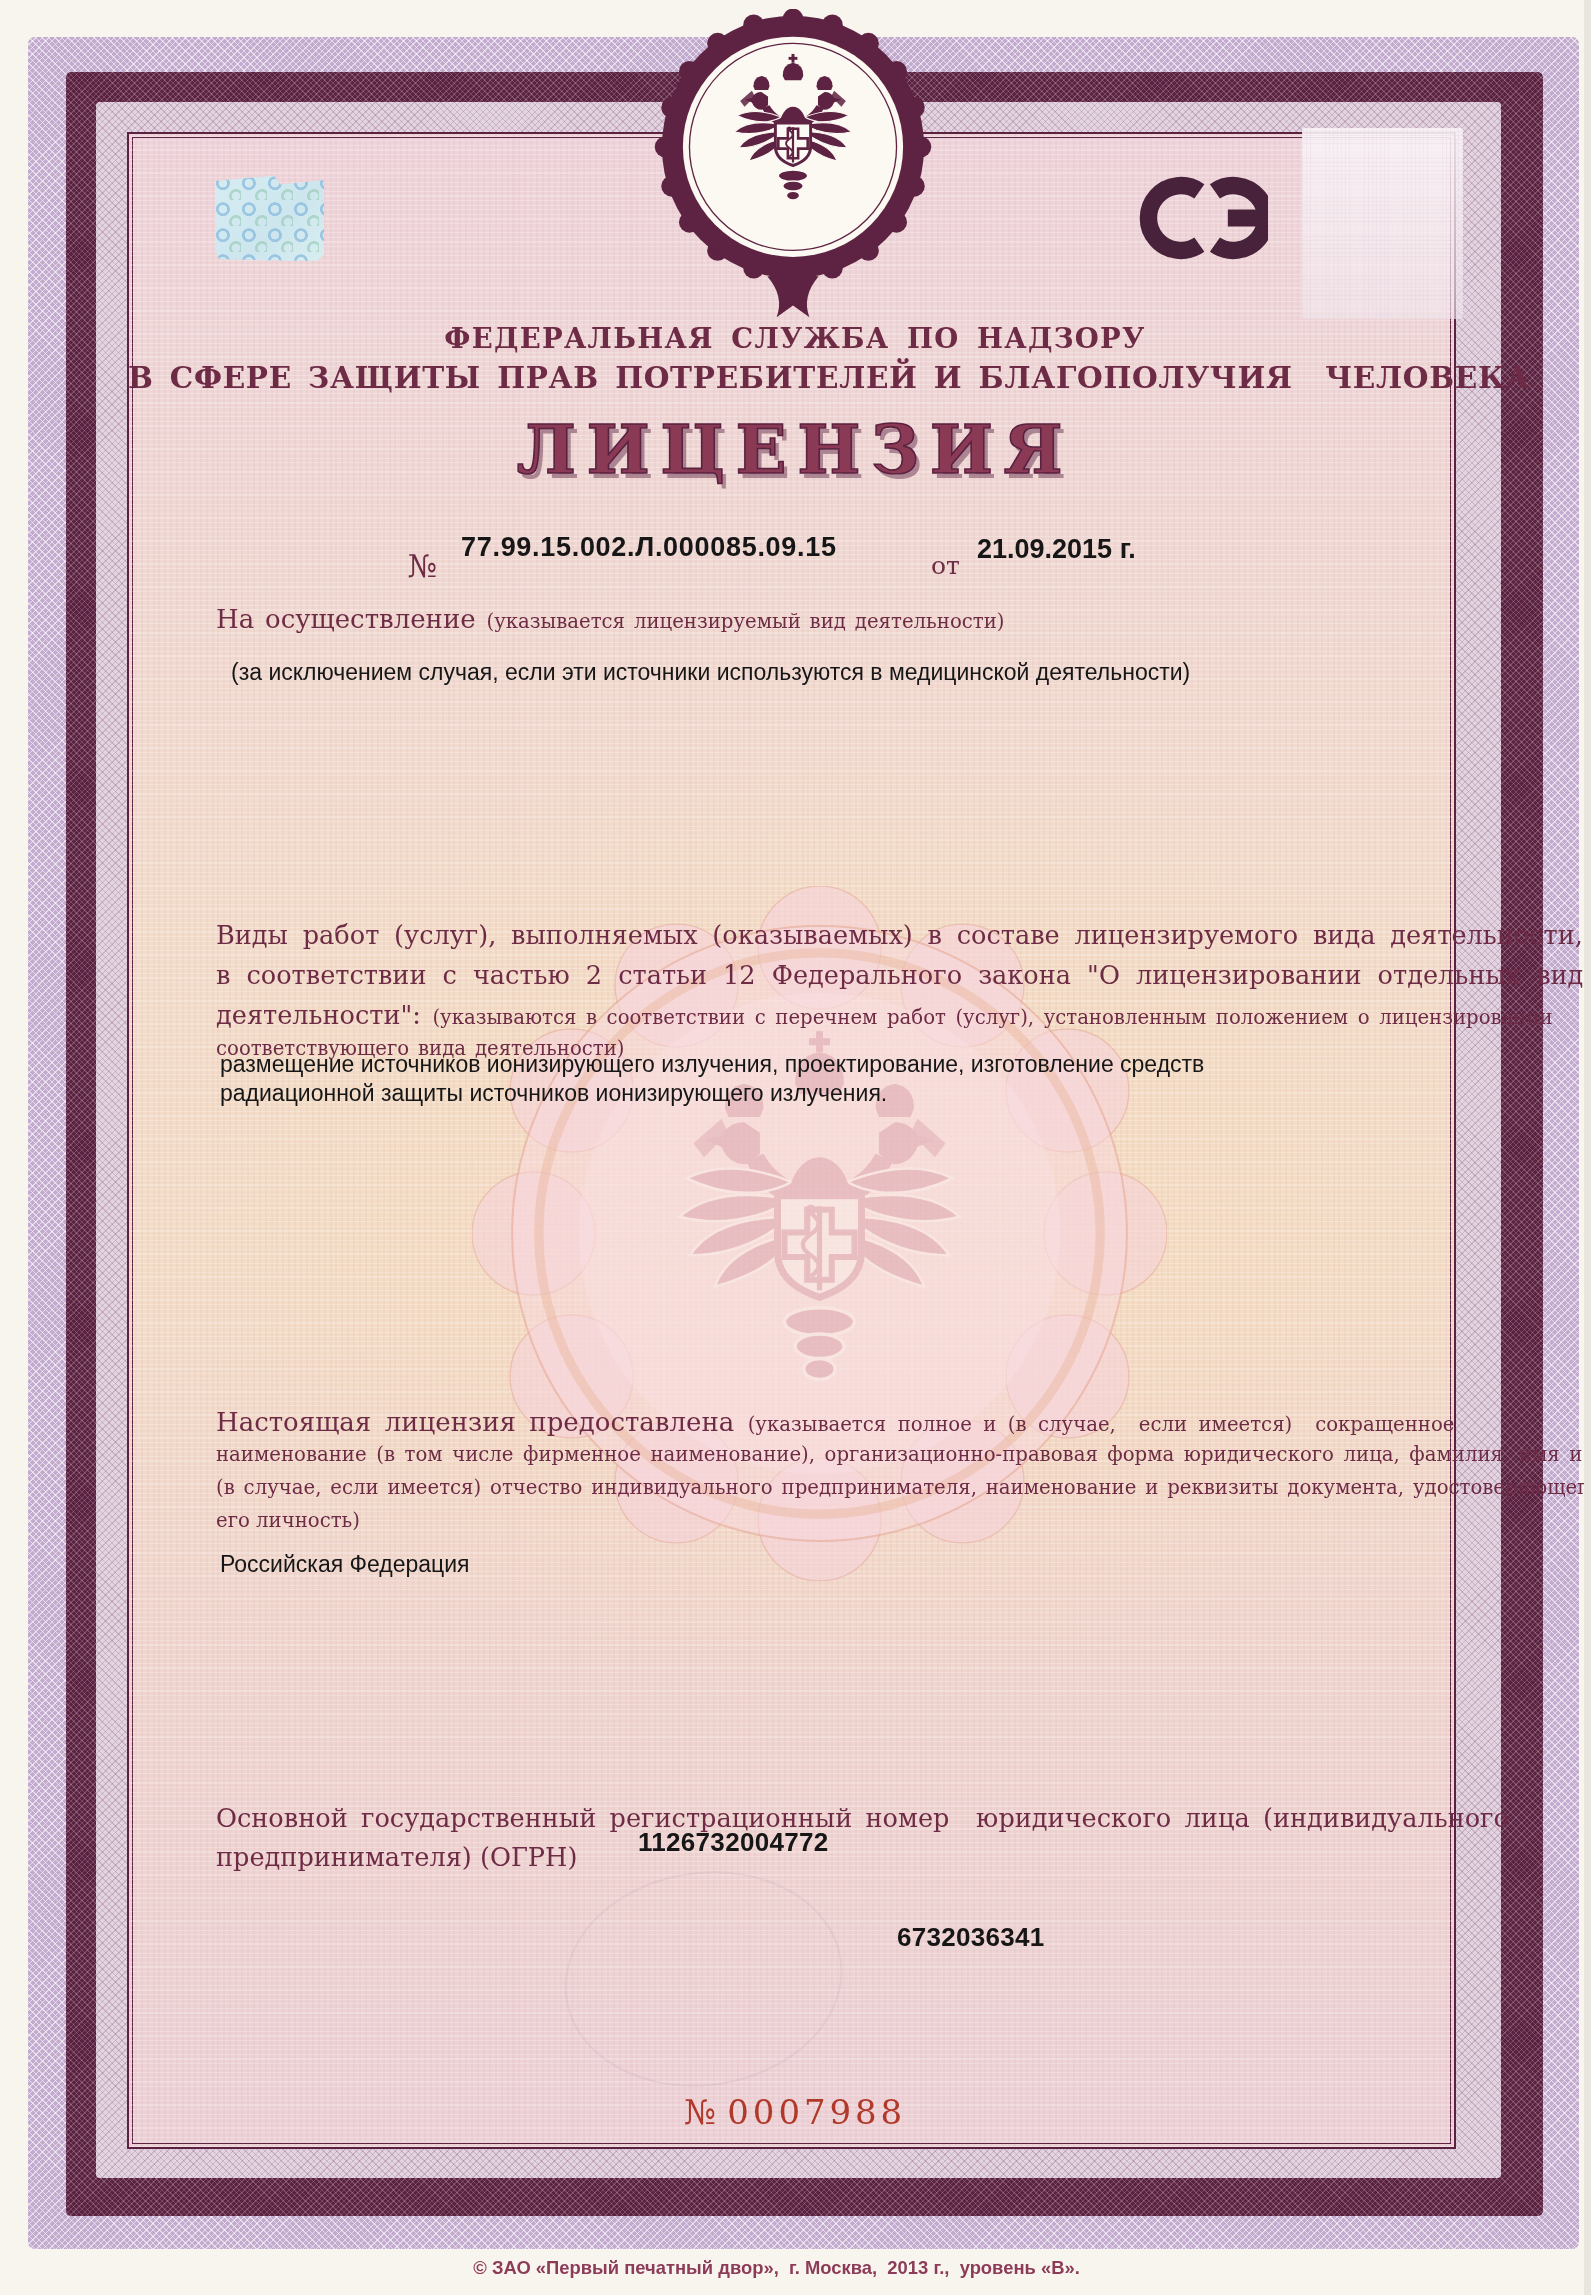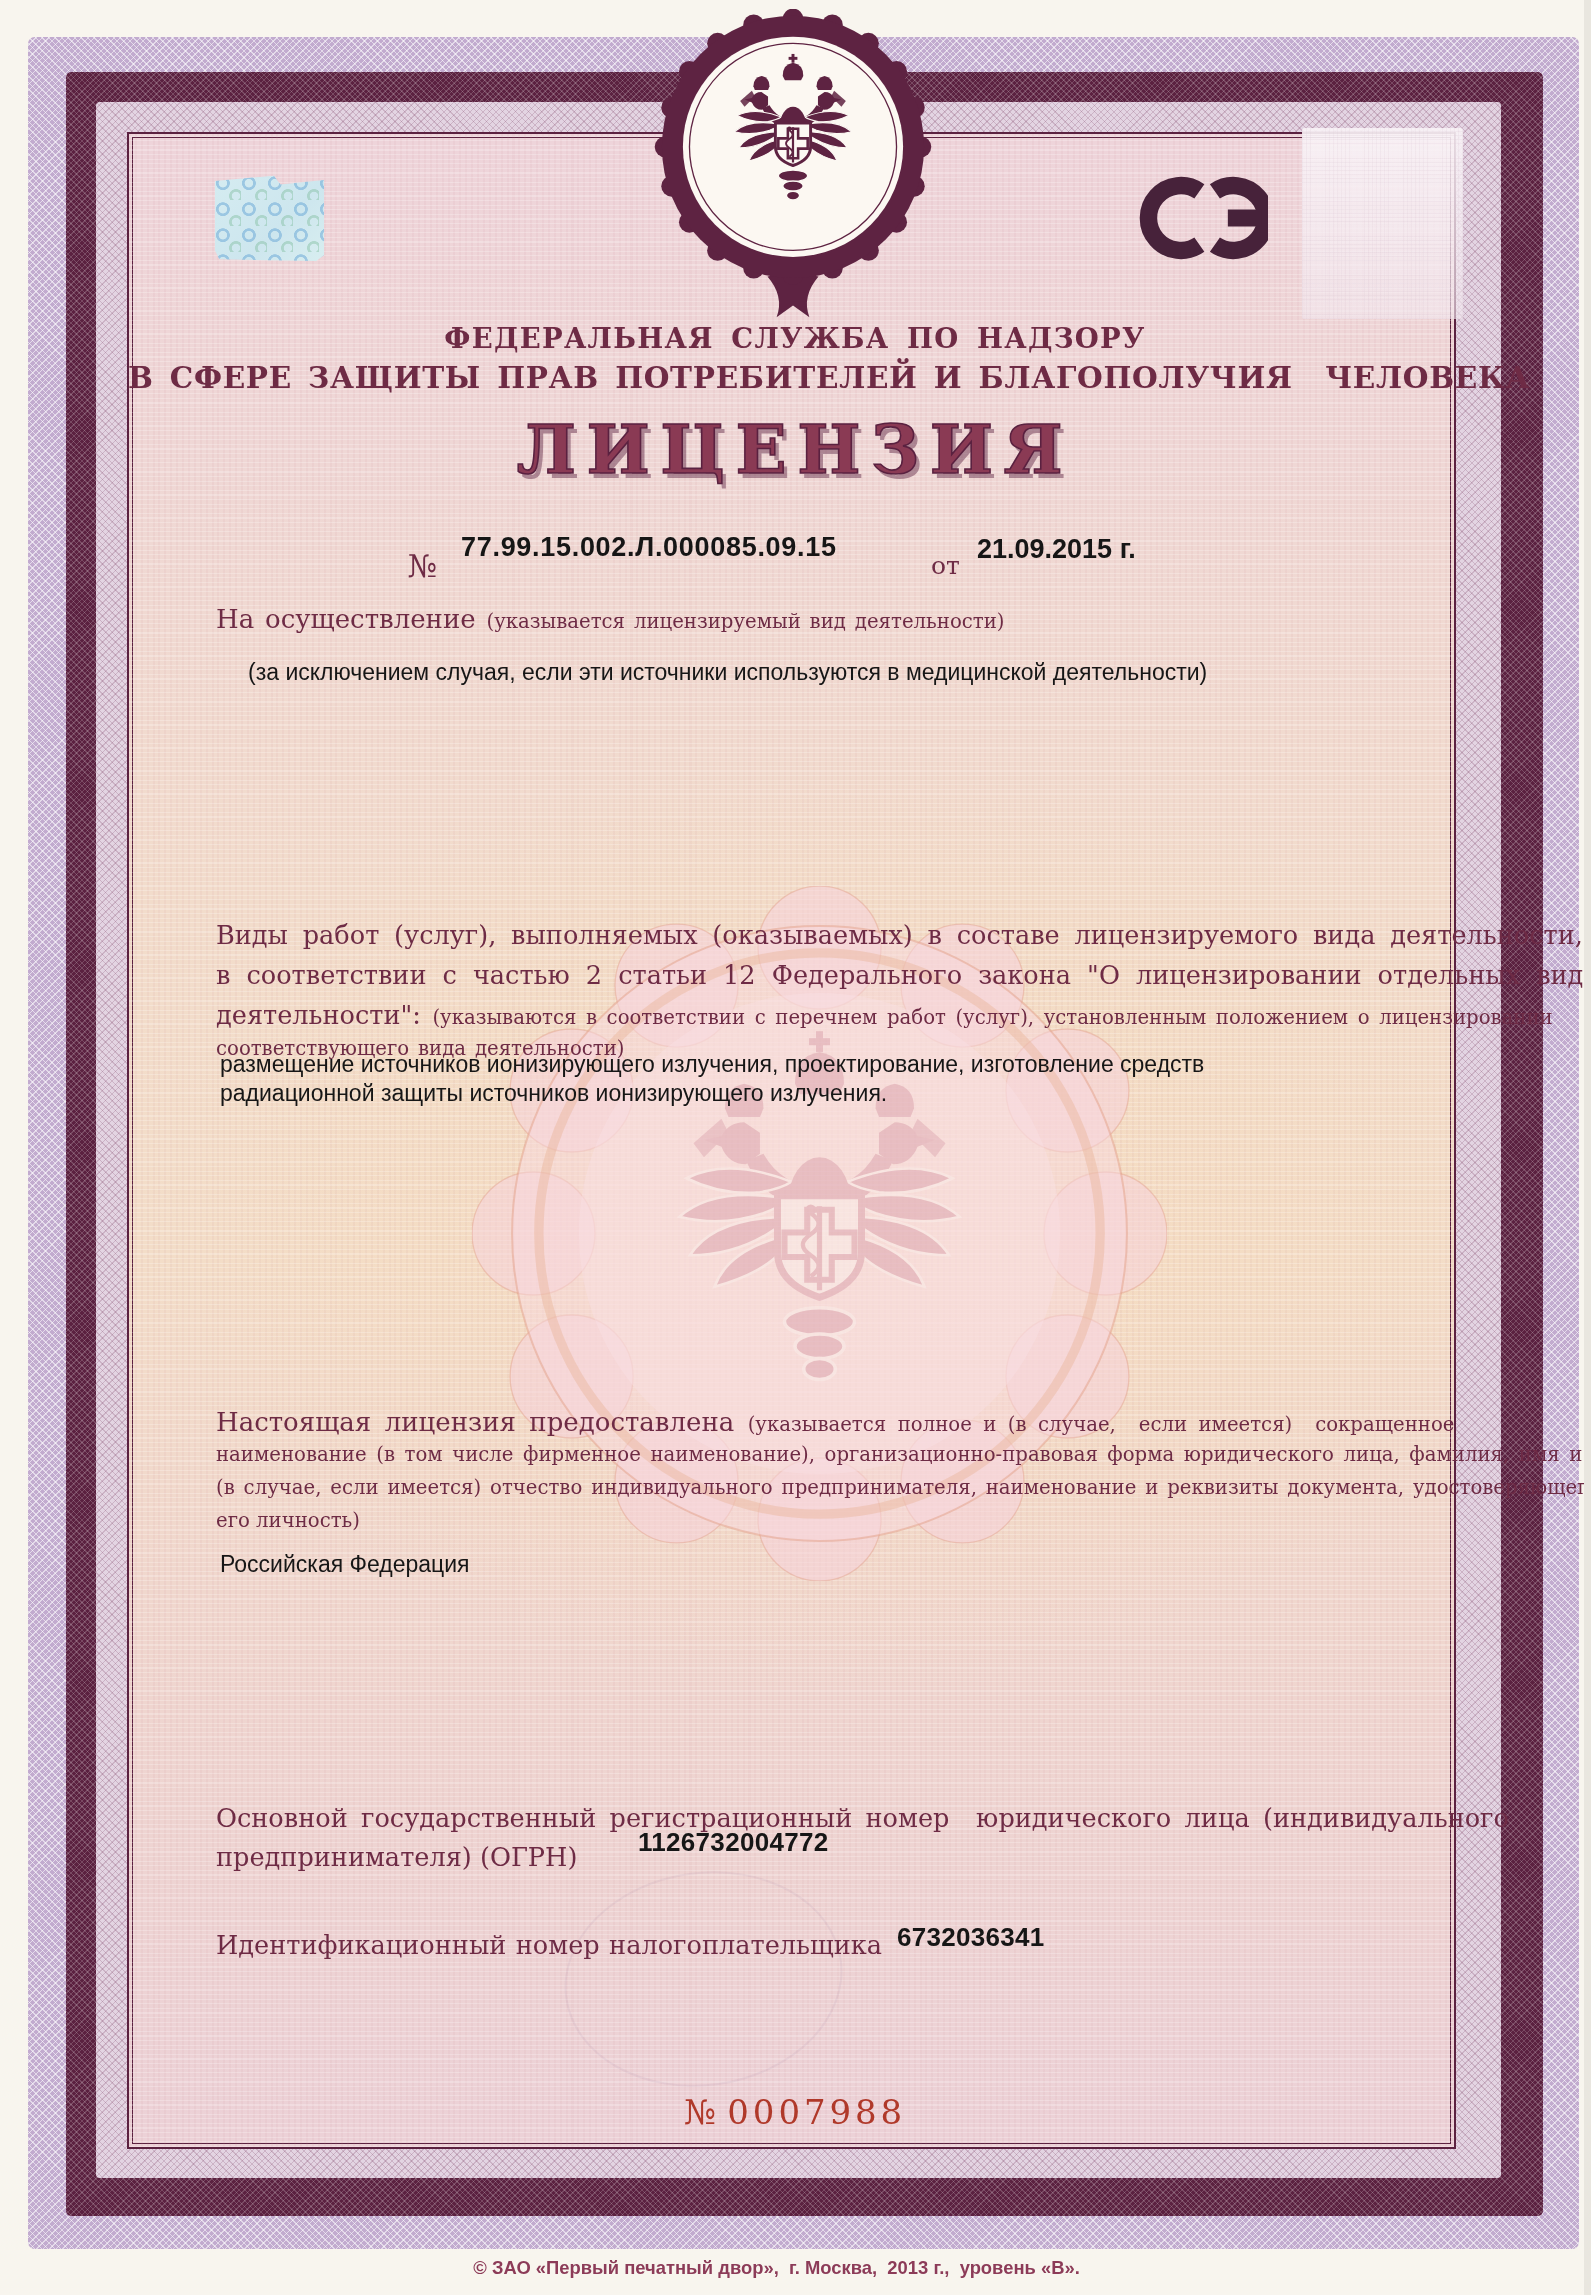--- a/index.html
+++ b/index.html
@@ -60,21 +60,21 @@
   .title{top:410px;font-size:67px;font-weight:bold;letter-spacing:10.5px;color:#8a3a54;
          -webkit-text-stroke:1.6px #5a2140;text-shadow:3.9px 4.6px 0 rgba(90,33,64,.45);}
   .lic-sign{left:408px;top:548px;font-size:31px;}
   .lic-num{left:461px;top:532px;font-size:27px;font-weight:bold;letter-spacing:0.7px;}
   .lic-from{left:931px;top:551px;font-size:25px;}
   .lic-date{left:977px;top:534px;font-size:27px;font-weight:bold;}
   .note{font-size:19.7px;text-align:right;}
   .main40{font-size:26px;}
   .act-label{left:216px;top:604px;word-spacing:2.6px;}
   .act-v1{left:220px;top:628px;font-size:23px;}
-  .act-v2{left:248px;top:659px;font-size:23px;}
+  .act-v2{left:231px;top:659px;font-size:23px;}
   .wk1{left:216px;top:920px;font-size:25.6px;word-spacing:6.6px;}
   .wk2{left:216px;top:960px;font-size:25.6px;word-spacing:7.9px;}
   .wk3{left:216px;top:1000px;word-spacing:3.3px;}
   .wk3 .main40{font-size:25.6px;}
   .wk4{left:216px;top:1037px;font-size:19.7px;word-spacing:2.6px;}
   .wk-v1{left:220px;top:1051px;font-size:23px;}
   .wk-v2{left:220px;top:1080px;font-size:23px;}
   .gr-label{left:216px;top:1407px;word-spacing:5.2px;}
   .gr-n2{left:216px;top:1443px;font-size:19.7px;word-spacing:3.3px;}
   .gr-n3{left:216px;top:1476px;font-size:19.7px;word-spacing:2.6px;}
@@ -227,21 +227,20 @@
     <div class="mt gr-label"><span class="main40">Настоящая лицензия предоставлена </span><span class="note">(указывается полное и (в случае,  если имеется)  сокращенное</span></div>
     <div class="mt gr-n2">наименование (в том числе фирменное наименование), организационно-правовая форма юридического лица, фамилия, имя и</div>
     <div class="mt gr-n3">(в случае, если имеется) отчество индивидуального предпринимателя, наименование и реквизиты документа, удостоверяющего</div>
     <div class="mt gr-n4">его личность)</div>
     <div class="bt gr-v2">Российская Федерация</div>
 
     <div class="mt og-l1">Основной государственный регистрационный номер  юридического лица (индивидуального</div>
     <div class="mt og-l2">предпринимателя) (ОГРН)</div>
     <div class="bt og-val">1126732004772</div>
 
-    <div class="mt inn-label">Идентификационный номер налогоплательщика</div>
     <div class="bt inn-val">6732036341</div>
 
     <div class="mt ctr serial"><span>№</span><span class="digits">0007988</span></div>
 
     <div class="copyright abs">© ЗАО «Первый печатный двор»,  г. Москва,  2013 г.,  уровень «В».</div>
   </div>
 </div>
 
 
 </body></html>

